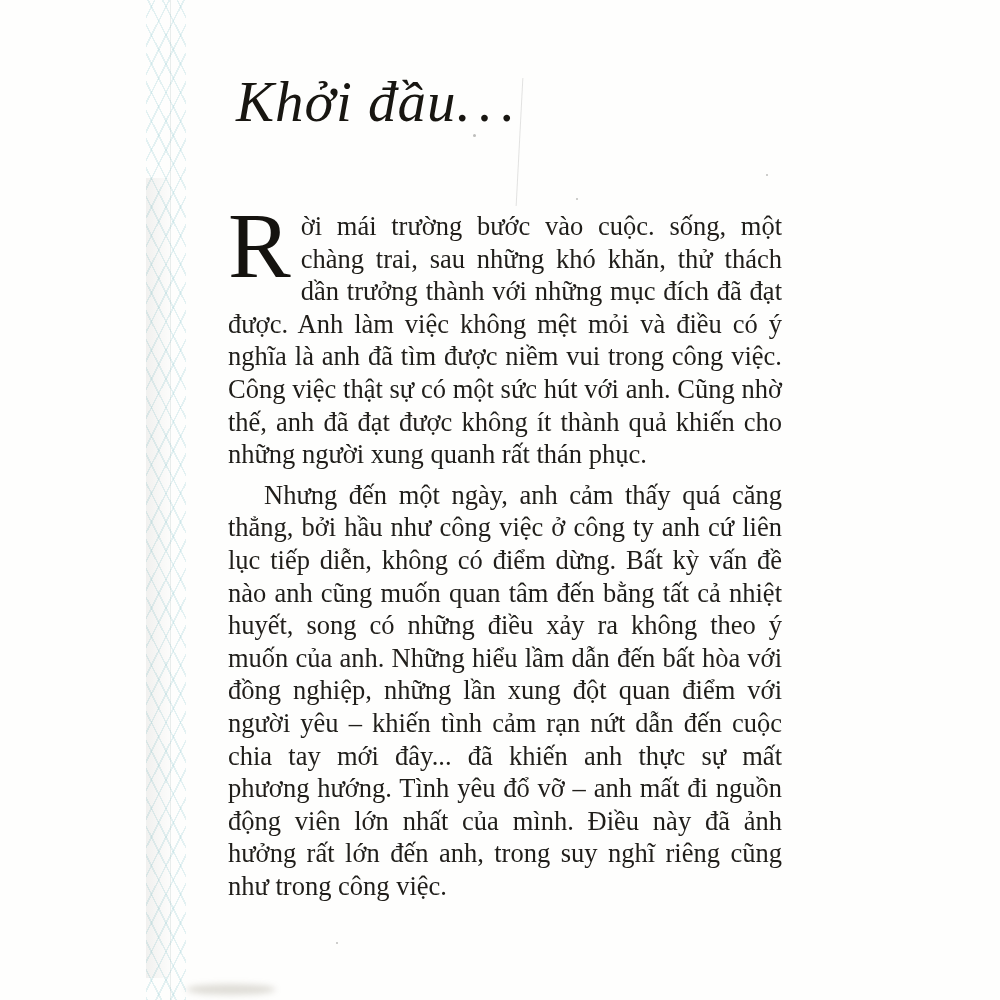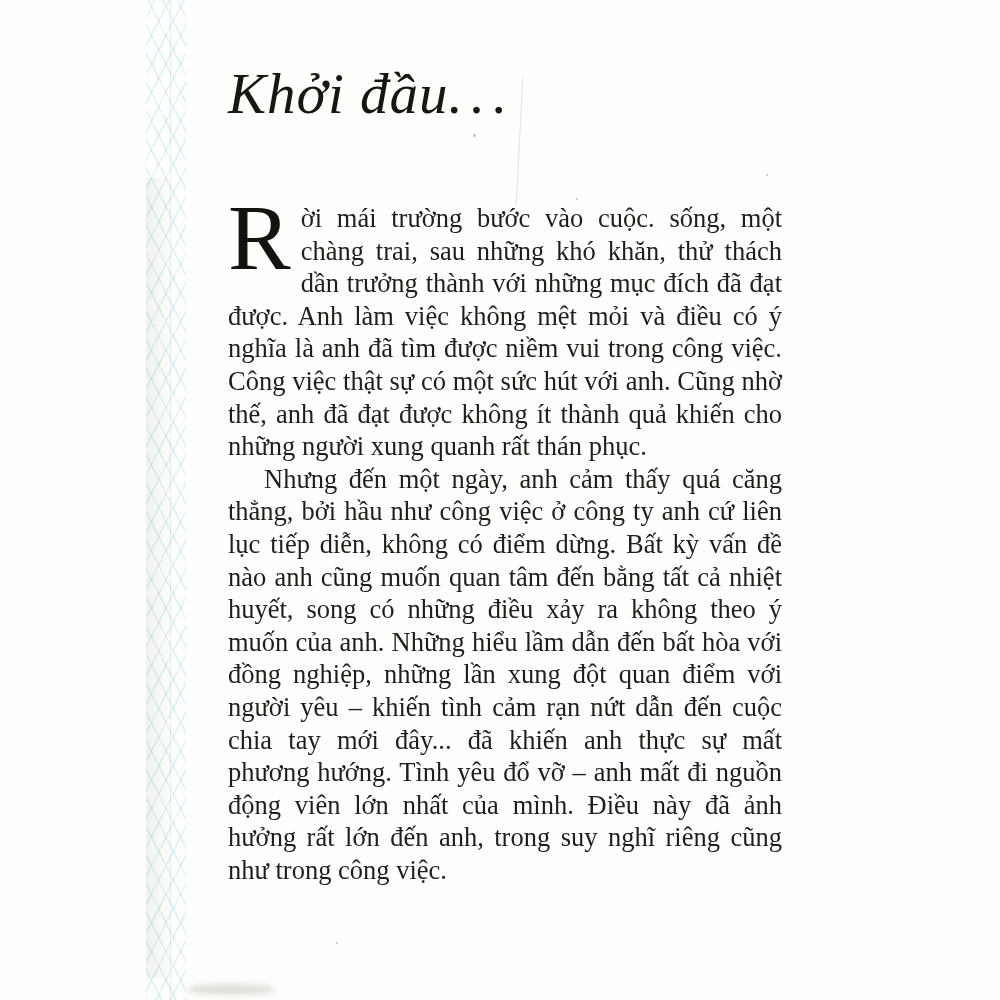--- a/index.html
+++ b/index.html
@@ -75,21 +75,21 @@
   }
 
   .page-content {
     position: absolute;
     left: 228px;
     top: 58px;
     width: 554px;
     color: #1d1b18;
   }
   .chapter-title {
-    margin: 0;
+    margin: 8px;
     font-weight: 400;
     font-style: italic;
     font-size: 57px;
     line-height: 72px;
     letter-spacing: 1px;
     color: #181611;
     white-space: nowrap;
   }
   .title-dots {
     letter-spacing: 8px;
@@ -107,20 +107,21 @@
   }
   .dropcap {
     float: left;
     font-size: 94px;
     line-height: 62px;
     height: 64px;
     padding: 4px 10px 0 0;
     color: #15130f;
   }
   .para.indented {
+    margin-top: 8px;
     text-indent: 36px;
   }
 </style>
 </head>
 <body>
 
 <div class="canvas">
 
   <div class="edge-pattern"></div>
   <div class="edge-shadow"></div>

